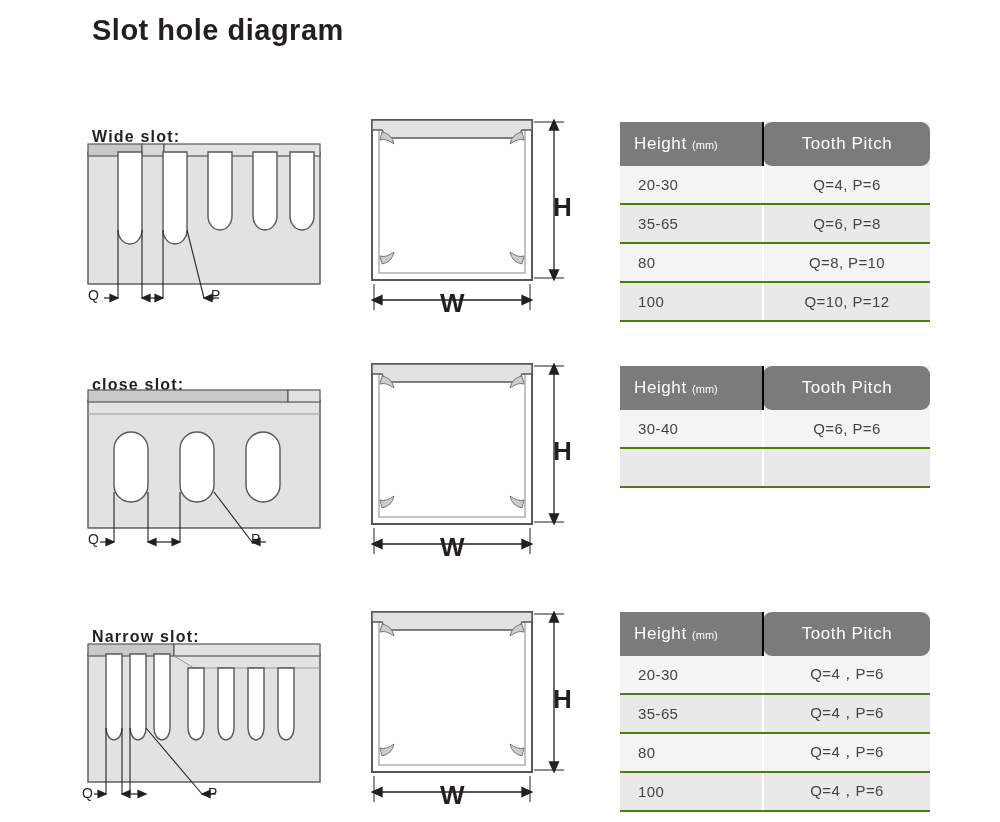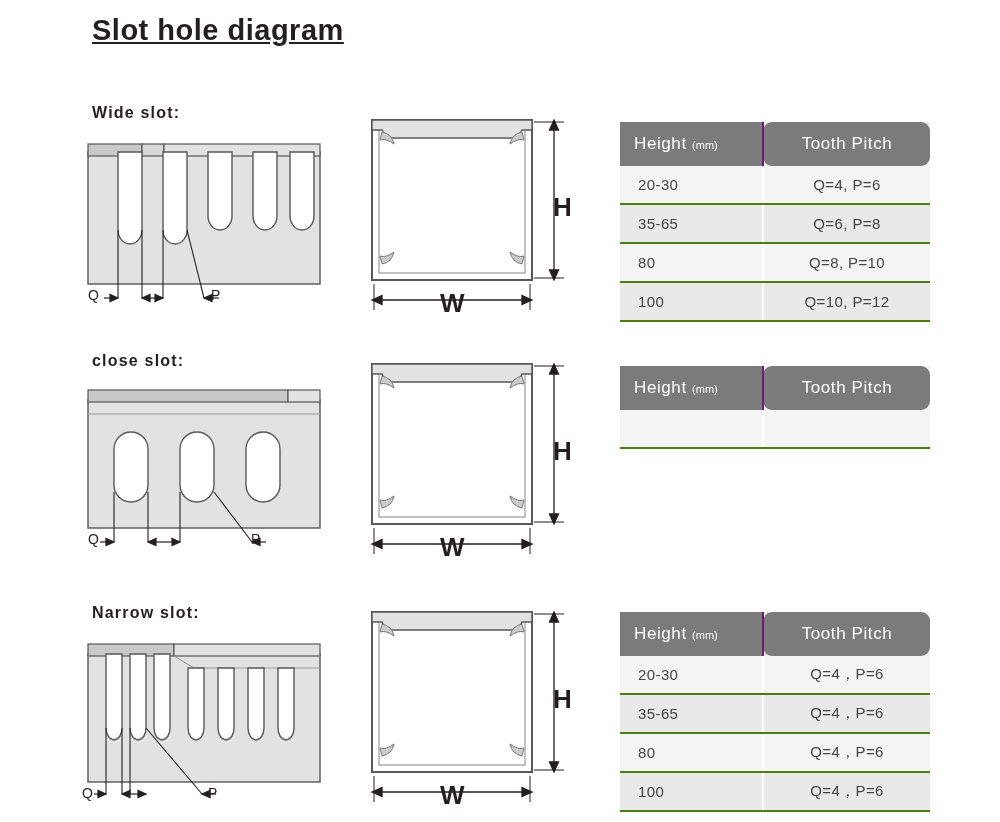--- a/index.html
+++ b/index.html
@@ -16,33 +16,33 @@
     overflow: hidden;
   }
   .page-title {
     position: absolute;
     left: 92px;
     top: 14px;
     font-size: 29px;
     font-weight: bold;
     letter-spacing: 0.5px;
     color: #231f20;
-    text-decoration: underline;
   }
   .section {
     position: absolute;
     left: 0;
     width: 1000px;
   }
   .sec-label {
     position: absolute;
     font-size: 16px;
     font-weight: bold;
     letter-spacing: 1.2px;
     color: #231f20;
+    margin-top: 24px;
   }
   .diagram-left {
     position: absolute;
   }
   .diagram-mid {
     position: absolute;
   }
   
   .spec-table {
     position: absolute;
@@ -54,21 +54,21 @@
   }
   .spec-table th {
     background: #7b7b7b;
     color: #ffffff;
     font-weight: normal;
     font-size: 17px;
     letter-spacing: 0.6px;
     height: 44px;
     padding: 0 0 0 14px;
     text-align: left;
-    border-right: 2px solid #701a75;
+    border-right: 2px solid #000000;
   }
   .spec-table th:last-child {
     border-right: none;
     text-align: center;
     padding-left: 0;
     border-radius: 9px;
   }
   .spec-table th .unit {
     font-size: 11px;
     letter-spacing: 0;
@@ -290,20 +290,24 @@
         <col style="width:143px">
         <col style="width:167px">
       </colgroup>
     <thead>
       <tr>
         <th><span>Height</span> <span class="unit">(mm)</span></th>
         <th>Tooth Pitch</th>
       </tr>
     </thead>
     <tbody>
+      <tr>
+        <td>30-40</td>
+        <td class="pitch">Q=6, P=6</td>
+      </tr>
       <tr>
         <td class="blank"></td>
         <td class="pitch blank"></td>
       </tr>
     </tbody>
   </table>
 </div>
 
 <div class="section" style="top:0;">
 

